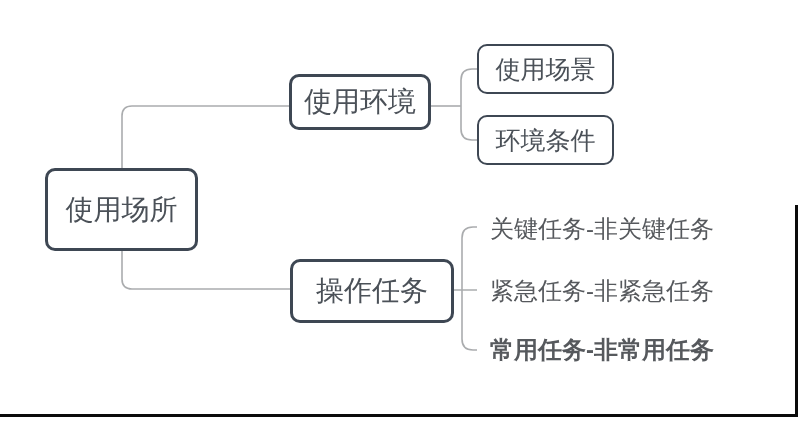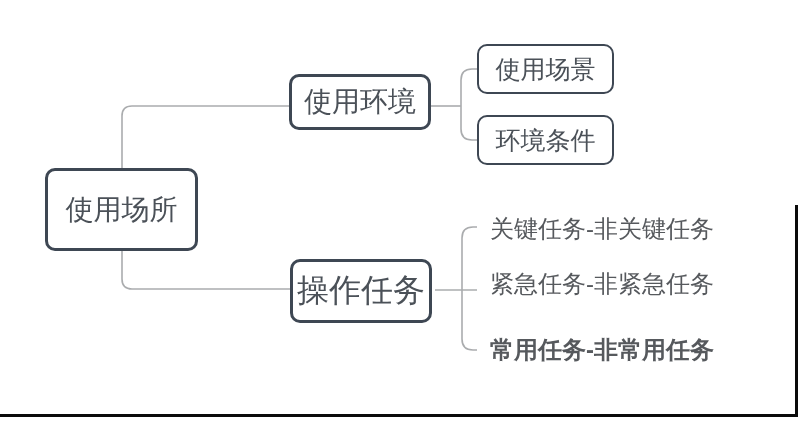--- a/index.html
+++ b/index.html
@@ -38,22 +38,22 @@
     width: 153px; height: 83px;
     font-size: 28px;
   }
   .node-branch-env {
     left: 289px; top: 74px;
     width: 142px; height: 56px;
     font-size: 28px;
   }
   .node-branch-task {
     left: 290px; top: 259px;
-    width: 142px; height: 64px;
-    font-size: 32px;
+    width: 164px; height: 64px;
+    font-size: 28px;
   }
   .node-child {
     border-width: 2.5px;
     font-size: 25px;
   }
   .node-child-place {
     left: 477px; top: 44px;
     width: 137px; height: 50px;
   }
   .node-child-cond {
@@ -63,21 +63,21 @@
   .leaf {
     position: absolute;
     left: 490px;
     height: 32px;
     line-height: 32px;
     font-size: 24px;
     color: #56595d;
     white-space: nowrap;
   }
   .leaf-1 { top: 213px; }
-  .leaf-2 { top: 268px; }
+  .leaf-2 { top: 275px; }
   .leaf-3 { top: 334px; font-weight: bold; }
   .doc-border-bottom {
     position: absolute;
     left: 0; top: 414px;
     width: 797px; height: 3px;
     background: #0b0b0b;
   }
   .doc-border-right {
     position: absolute;
     left: 795px; top: 205px;

